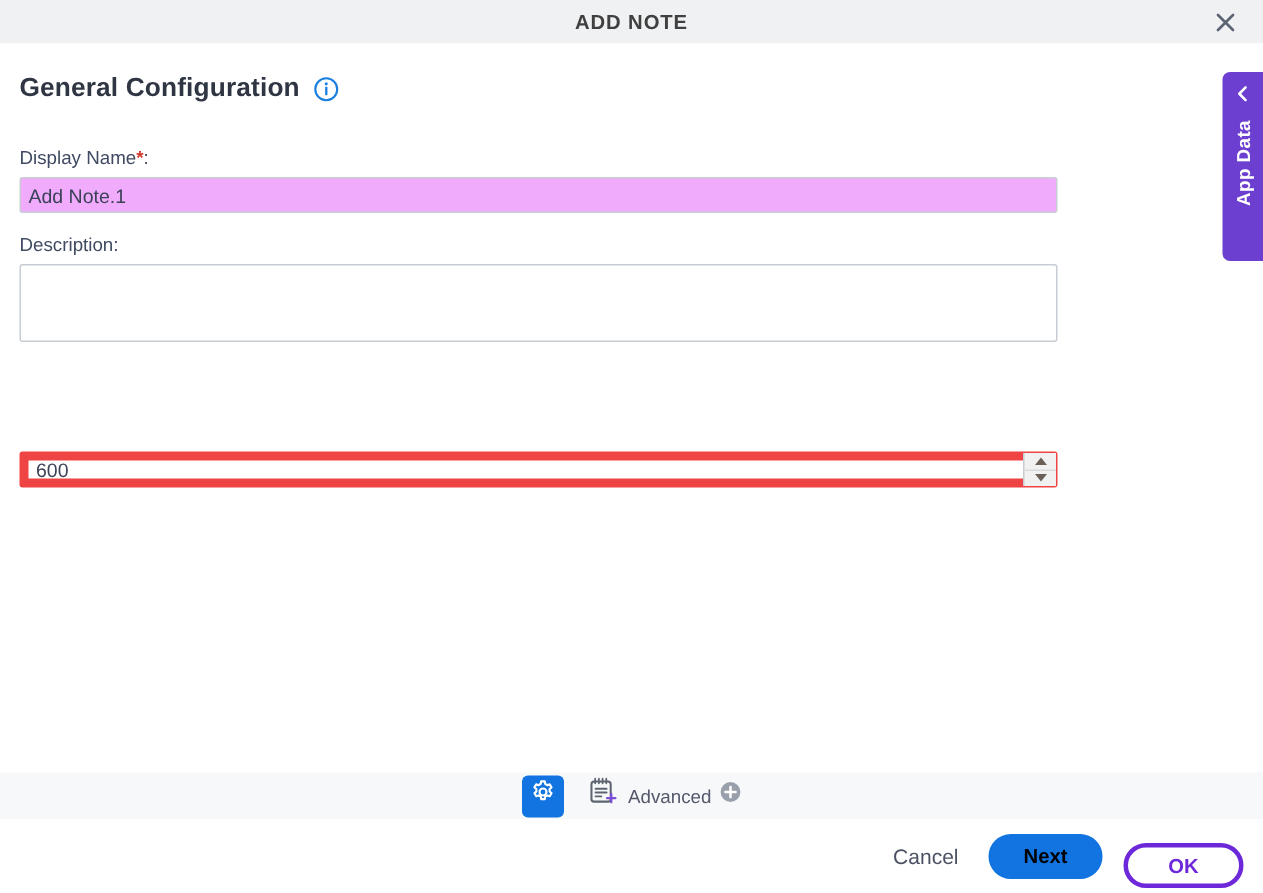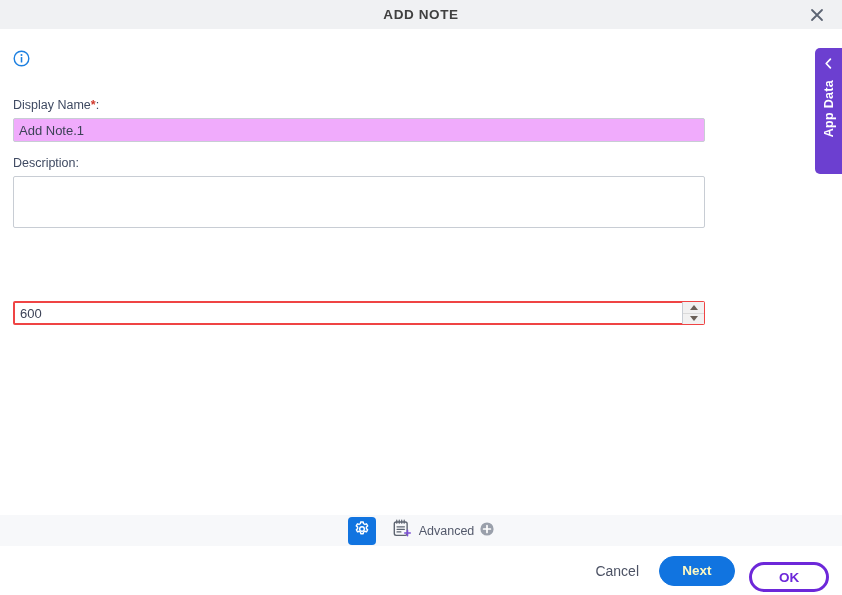--- a/index.html
+++ b/index.html
@@ -127,21 +127,21 @@
     top: 272px;
     width: 692px;
     height: 24px;
   }
   .number-field {
     position: absolute;
     left: 0; top: 0;
     width: 692px;
     height: 24px;
     box-sizing: border-box;
-    border: 2px solid #ef4444;
+    border: 6px solid #ef4444;
     border-radius: 2px;
     background: #ffffff;
     font-family: "Liberation Sans", sans-serif;
     font-size: 13px;
     color: #3c4257;
     padding: 0 5px;
     outline: none;
   }
   .spinner {
     position: absolute;
@@ -268,21 +268,21 @@
     border: none;
     color: #4c5264;
     padding: 0 6px;
     height: 30px;
     font-weight: normal;
     font-size: 14px;
   }
   .btn-primary {
     background: #1174e0;
     border: 1px solid #1174e0;
-    color: #fef9c3;
+    color: #000000;
     width: 76px;
     height: 30px;
   }
   .btn-outline {
     background: #ffffff;
     border: 3px solid #6d28d9;
     color: #6d28d9;
     width: 80px;
     height: 30px;
     margin-top: 13px;
@@ -298,20 +298,21 @@
       <svg width="16" height="16" viewBox="0 0 16 16" aria-hidden="true">
         <path d="M3 3 L13 13 M13 3 L3 13" stroke="#5c6473" stroke-width="1.8" stroke-linecap="round" fill="none"></path>
       </svg>
     </span>
   </div>
 </div>
 
 <div class="content">
 
   <div class="section-head">
+    <span class="section-title">General Configuration</span>
     <span class="info-icon">
       <svg width="17" height="17" viewBox="0 0 17 17" aria-hidden="true">
         <circle cx="8.5" cy="8.5" r="7.3" fill="none" stroke="#1b7fe0" stroke-width="1.4"></circle>
         <circle cx="8.5" cy="4.9" r="1.02" fill="#1b7fe0"></circle>
         <rect x="7.75" y="6.9" width="1.55" height="5.6" rx="0.5" fill="#1b7fe0"></rect>
       </svg>
     </span>
   </div>
 
   <label class="field-label" style="top:69px;">

